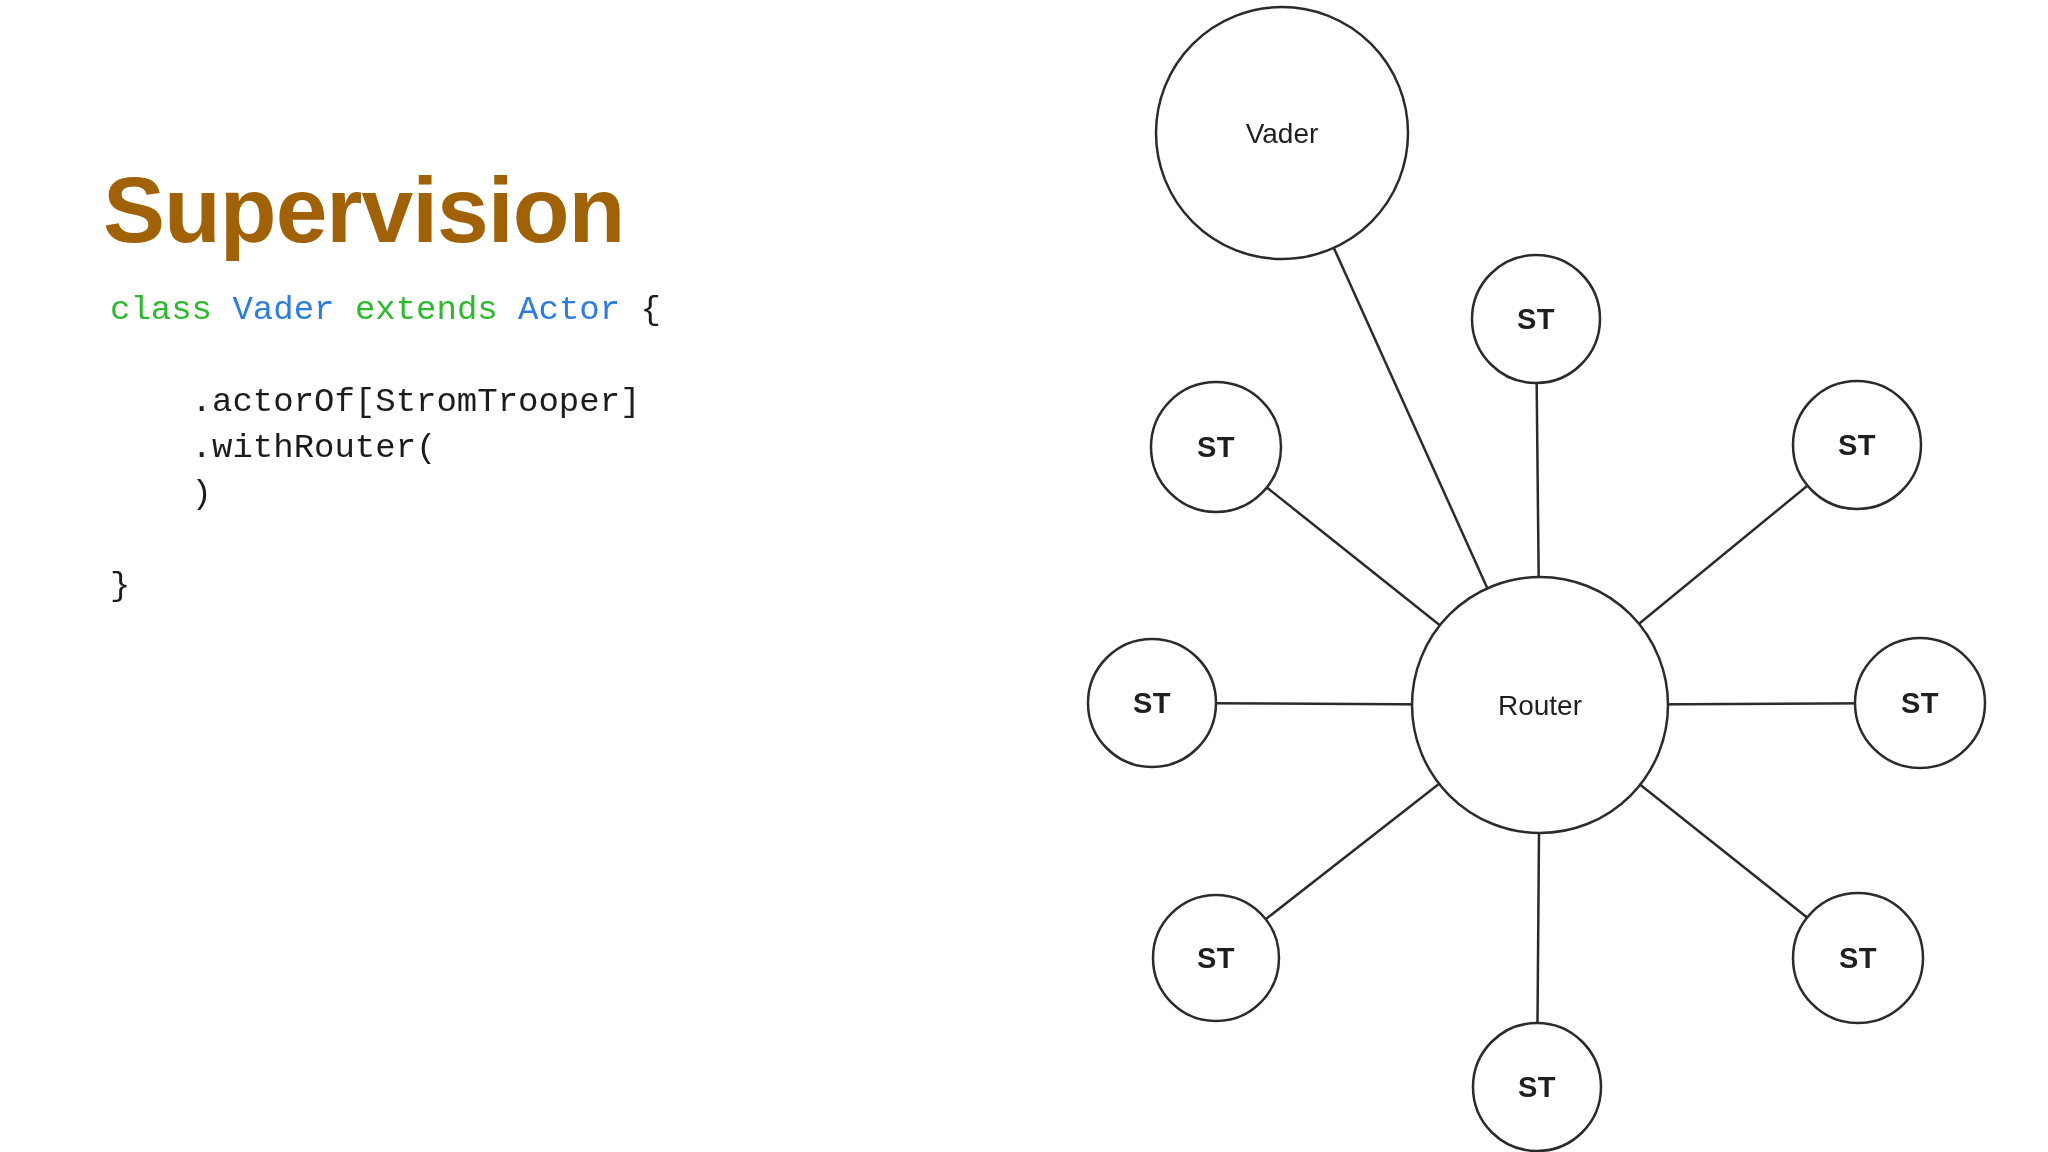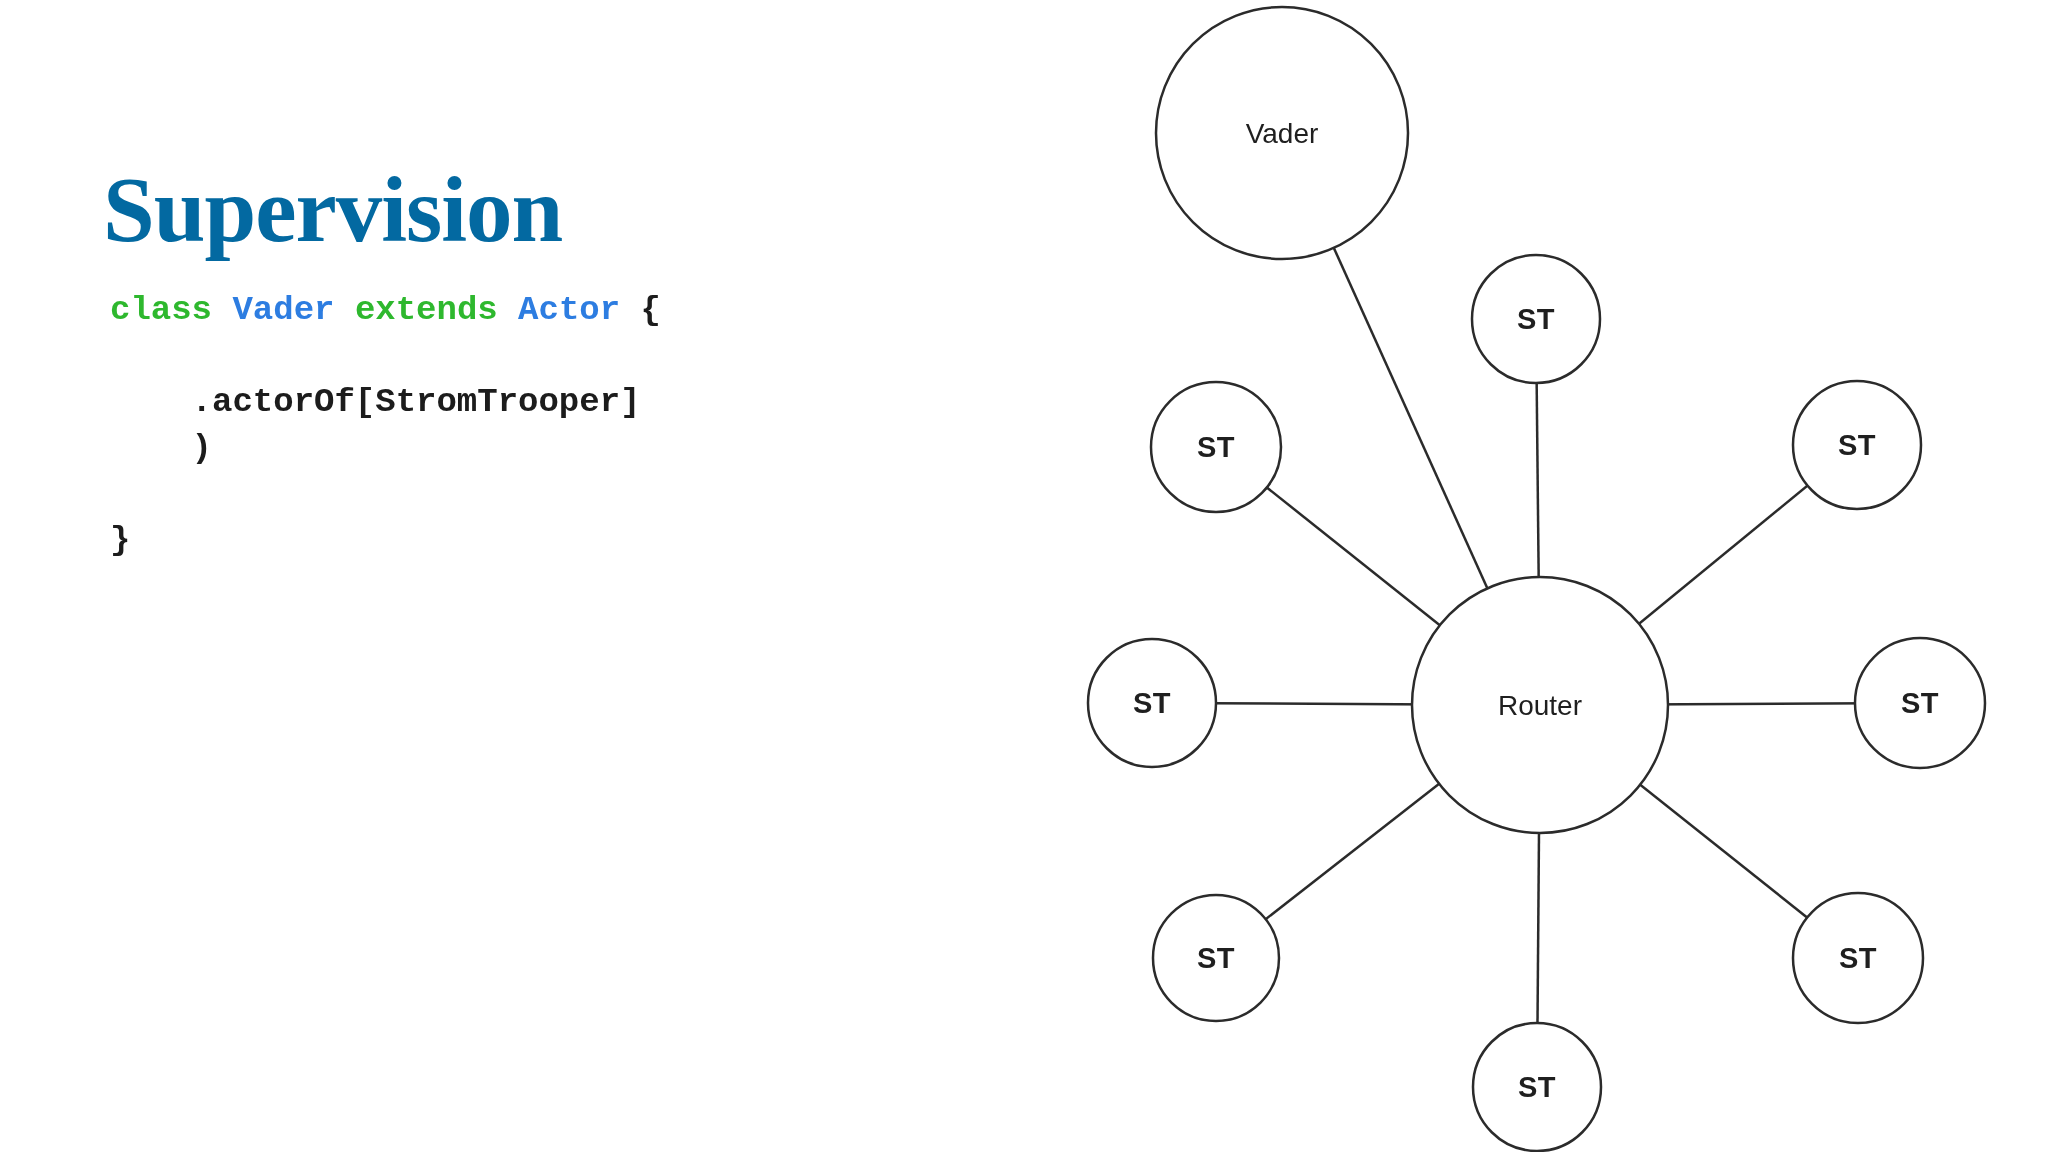--- a/index.html
+++ b/index.html
@@ -14,41 +14,40 @@
     position: relative;
     width: 2048px;
     height: 1152px;
     background: #ffffff;
     font-family: "Liberation Sans", sans-serif;
   }
   .title {
     position: absolute;
     left: 103px;
     top: 96px;
-    font-family: Liberation Serif, serif;
+    font-family: Liberation Sans, sans-serif;
     font-weight: 800;
     font-size: 93px;
     line-height: 1.12;
     letter-spacing: -1px;
-    color: #0369a1;
+    color: #a16207;
     white-space: nowrap;
   }
   .code {
     position: absolute;
     left: 110px;
     top: 287px;
     font-family: "Liberation Mono", "DejaVu Sans Mono", monospace;
     font-size: 34px;
     color: var(--plain, #1c1c1c);
   }
   .code-line {
     height: 46px;
     line-height: 46px;
     white-space: pre;
-    font-weight: bold;
   }
   .tok-kw   { color: var(--kw,   #2eb82e); }
   .tok-type { color: var(--type, #2d7de1); }
   .tok-num  { color: var(--num,  #e64a2e); }
   .diagram-svg {
     position: absolute;
     left: 0;
     top: 0;
     width: 2048px;
     height: 1152px;
@@ -67,20 +66,21 @@
 <body>
 
 <div class="slide">
 
   <h1 class="title">Supervision</h1>
 
   <div class="code">
       <div class="code-line"><span class="tok-kw">class</span><span> </span><span class="tok-type">Vader</span><span> </span><span class="tok-kw">extends</span><span> </span><span class="tok-type">Actor</span><span> {</span></div>
       <div class="code-line">&nbsp;</div>
       <div class="code-line"><span>    .actorOf[StromTrooper]</span></div>
+      <div class="code-line"><span>    .withRouter(</span></div>
       <div class="code-line"><span>    )</span></div>
       <div class="code-line">&nbsp;</div>
       <div class="code-line"><span>}</span></div>
     </div>
 
   <svg class="diagram-svg" viewBox="0 0 2048 1152" xmlns="http://www.w3.org/2000/svg">
       <line x1="1282" y1="133" x2="1540" y2="705" stroke="#2b2b2b" stroke-width="2.5"></line>
       <line x1="1540" y1="705" x2="1536" y2="319" stroke="#2b2b2b" stroke-width="2.5"></line>
       <line x1="1540" y1="705" x2="1216" y2="447" stroke="#2b2b2b" stroke-width="2.5"></line>
       <line x1="1540" y1="705" x2="1857" y2="445" stroke="#2b2b2b" stroke-width="2.5"></line>

